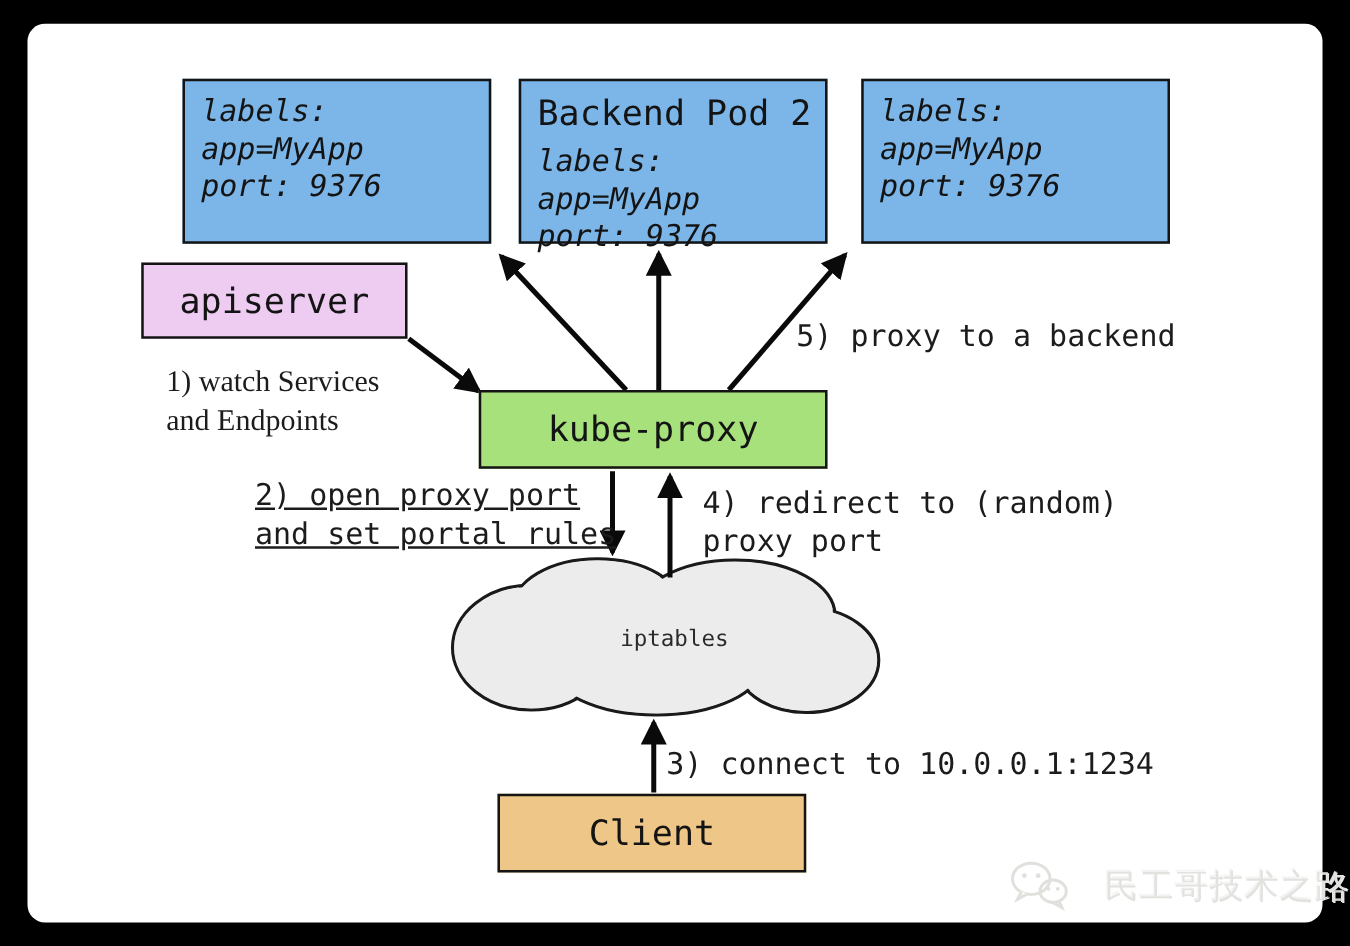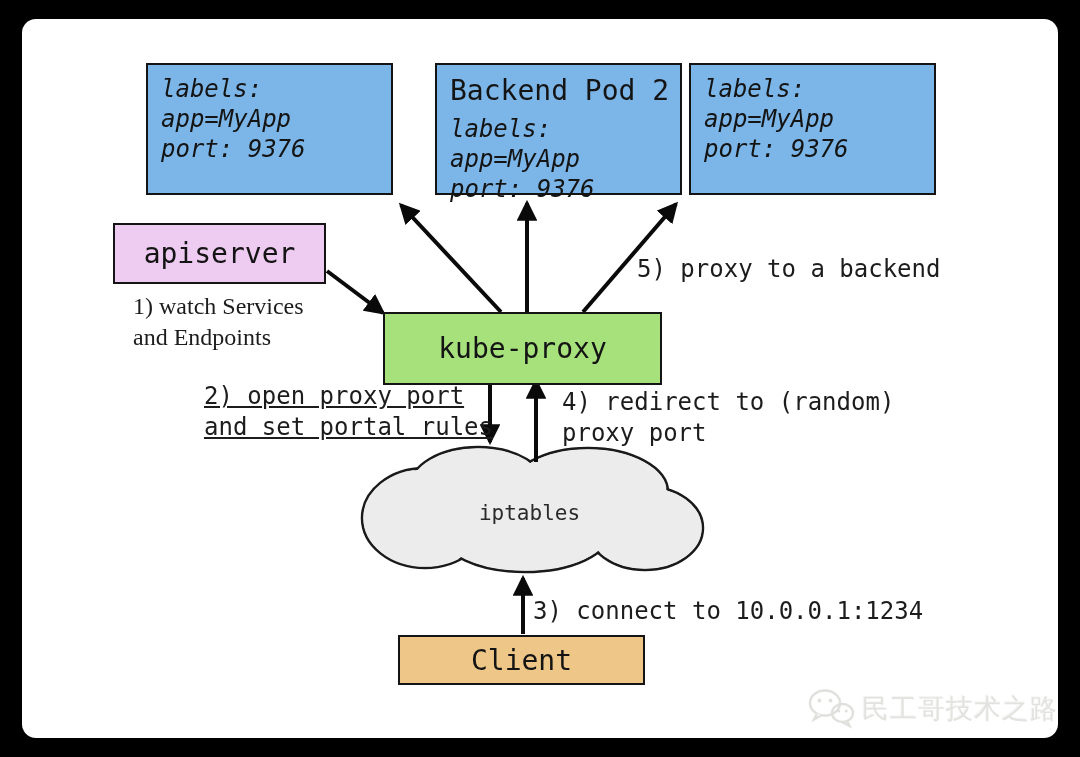--- a/index.html
+++ b/index.html
@@ -33,28 +33,28 @@
   .node-label { font-size: 28px; }
   .pod {
     background: var(--pod-fill, #7cb6e8);
     width: 247px; height: 132px;
     top: 63px;
     display: block;
     padding: 9px 0 0 13px;
   }
   .pod-title { font-size: 28px; margin-bottom: 7px; }
   .pod-line  { font-size: 24px; line-height: 30px; font-style: italic; }
-  .apiserver { background: var(--apiserver-fill, #eeccf2); left: 113px; top: 210px; width: 213px; height: 61px; margin-top: 13px; }
-  .kubeproxy { background: var(--kubeproxy-fill, #a6e17c); left: 383px; top: 312px; width: 279px; height: 73px; text-align: right; }
-  .client    { background: var(--client-fill, #eec687);    left: 398px; top: 635px; width: 247px; height: 50px; }
+  .apiserver { background: var(--apiserver-fill, #eeccf2); left: 113px; top: 210px; width: 213px; height: 61px; }
+  .kubeproxy { background: var(--kubeproxy-fill, #a6e17c); left: 383px; top: 312px; width: 279px; height: 63px; text-align: right; }
+  .client    { background: var(--client-fill, #eec687);    left: 398px; top: 635px; width: 247px; height: 63px; }
   .cloud-label {
     position: absolute;
-    left: 427px; top: 501px; width: 205px;
+    left: 437px; top: 501px; width: 205px;
     text-align: center;
-    font-size: 21px; color: #2a2a2a;
+    font-size: 18px; color: #2a2a2a;
   }
   .annot {
     position: absolute;
     font-size: 24px;
     line-height: 31px;
     color: #1c1c1c;
     white-space: pre-line;
   }
   .annot-1 { left: 133px; top: 291px; font-family: Liberation Serif, serif; }
   .annot-2 { left: 204px; top: 381px; text-decoration: underline; }
@@ -65,20 +65,21 @@
     position: absolute;
     left: 806px; top: 686px;
     display: flex; align-items: center;
     color: var(--watermark, #e2e2df);
   }
   .watermark-text {
     font-family: Liberation Sans, sans-serif;
     font-size: 27px;
     letter-spacing: 1px;
     text-shadow: 1px 1px 0 rgba(255,255,255,0.9), -1px -1px 1px rgba(0,0,0,0.06);
+    margin-left: 22px;
   }
   .wm-icon { margin-right: 6px; }
 </style>
 </head>
 <body>
 
 <div class="panel"></div>
 
 <svg class="layer" viewBox="0 0 1080 757" xmlns="http://www.w3.org/2000/svg">
   <defs>
@@ -112,21 +113,21 @@
     <line x1="490" y1="377" x2="490" y2="442" marker-end="url(#ah)"></line>
     <line x1="536" y1="462" x2="536" y2="381" marker-end="url(#ah)"></line>
     <line x1="523" y1="634" x2="523" y2="578" marker-end="url(#ah)"></line>
   </g>
 </svg>
 
 <div class="node pod" style="left:146px">
   <div class="pod-line">labels: app=MyApp</div>
   <div class="pod-line">port: 9376</div>
 </div>
-<div class="node pod" style="left:435px">
+<div class="node pod" style="left:415px">
   <div class="pod-title">Backend Pod 2</div>
   <div class="pod-line">labels: app=MyApp</div>
   <div class="pod-line">port: 9376</div>
 </div>
 <div class="node pod" style="left:689px">
   <div class="pod-line">labels: app=MyApp</div>
   <div class="pod-line">port: 9376</div>
 </div>
 
 <div class="node apiserver">

